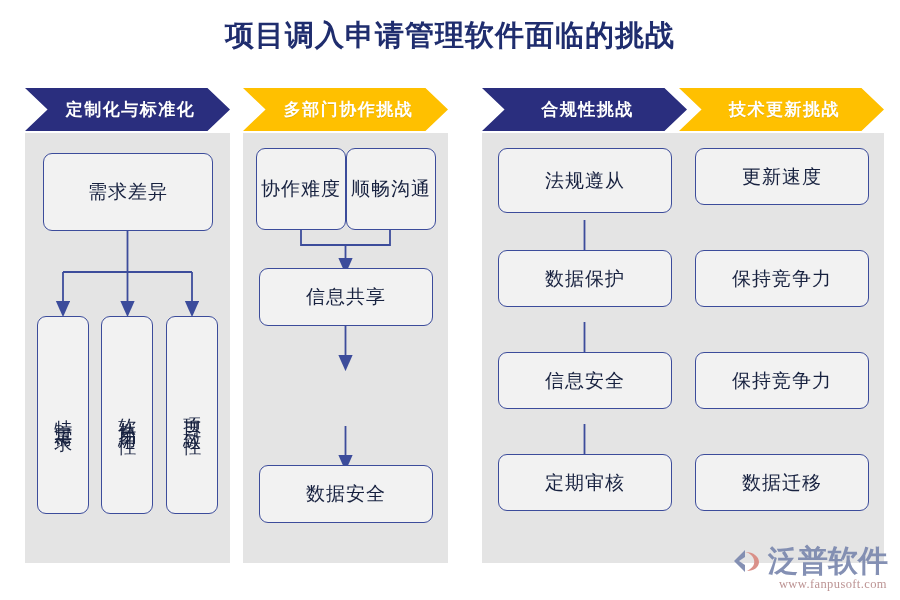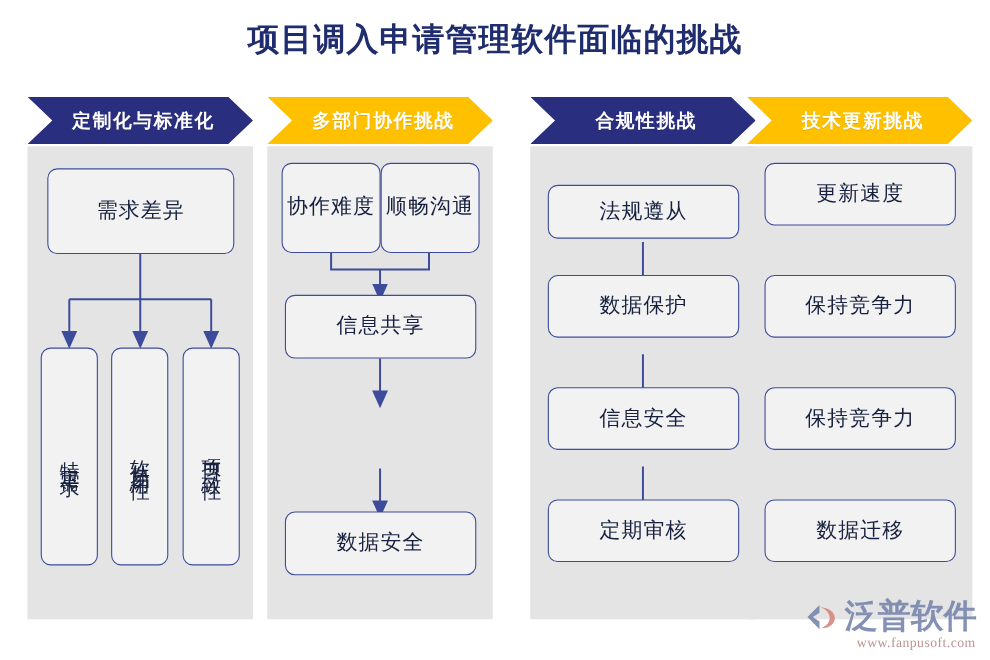--- a/index.html
+++ b/index.html
@@ -239,21 +239,21 @@
       <defs>
         <marker id="arrowC" markerWidth="9" markerHeight="9" refX="4.5" refY="4" orient="auto">
           <path d="M0,0 L9,4 L0,8 z" fill="#3C4C9B"></path>
         </marker>
       </defs>
       <path d="M102.5,87 L102.5,127" stroke="#3C4C9B" stroke-width="1.8" fill="none" marker-end="url(#arrowC)"></path>
       <path d="M102.5,189 L102.5,229" stroke="#3C4C9B" stroke-width="1.8" fill="none" marker-end="url(#arrowC)"></path>
       <path d="M102.5,291 L102.5,331" stroke="#3C4C9B" stroke-width="1.8" fill="none" marker-end="url(#arrowC)"></path>
     </svg>
 
-    <div class="node" style="left:16px; top:60px; width:174px; height:49px;margin-top:20px;">法规遵从</div>
+    <div class="node" style="left:16px; top:60px; width:174px; height:65px;">法规遵从</div>
     <div class="node" style="left:16px; top:162px; width:174px; height:57px;">数据保护</div>
     <div class="node" style="left:16px; top:264px; width:174px; height:57px;">信息安全</div>
     <div class="node" style="left:16px; top:366px; width:174px; height:57px;text-align:center;">定期审核</div>
   </div>
 
   <div class="column col-3">
     <div class="chevron" style="background:#FFC000;">
       <span class="chevron-label">技术更新挑战</span>
     </div>
     <div class="panel"></div>

